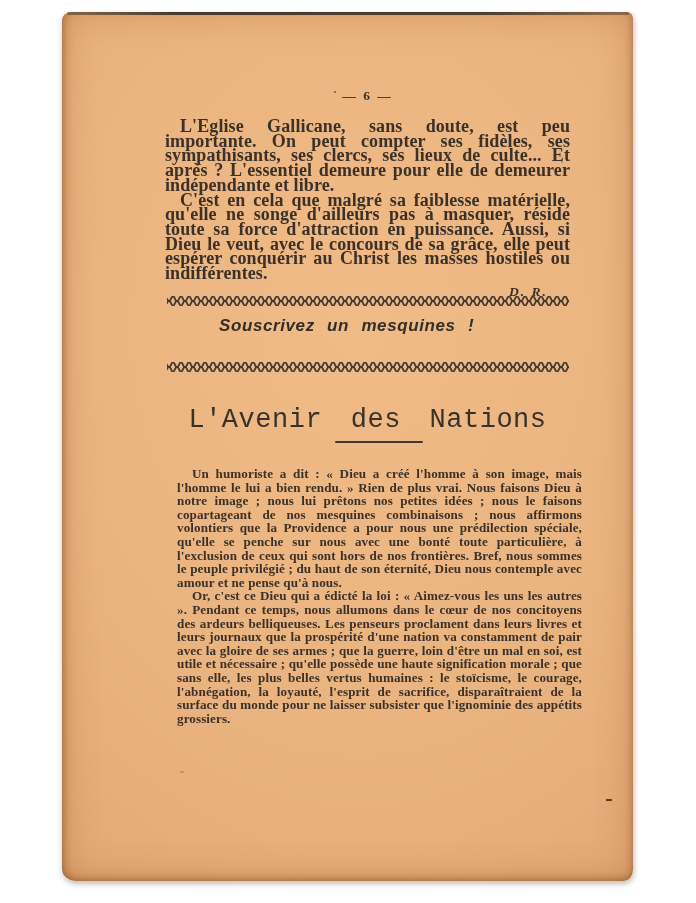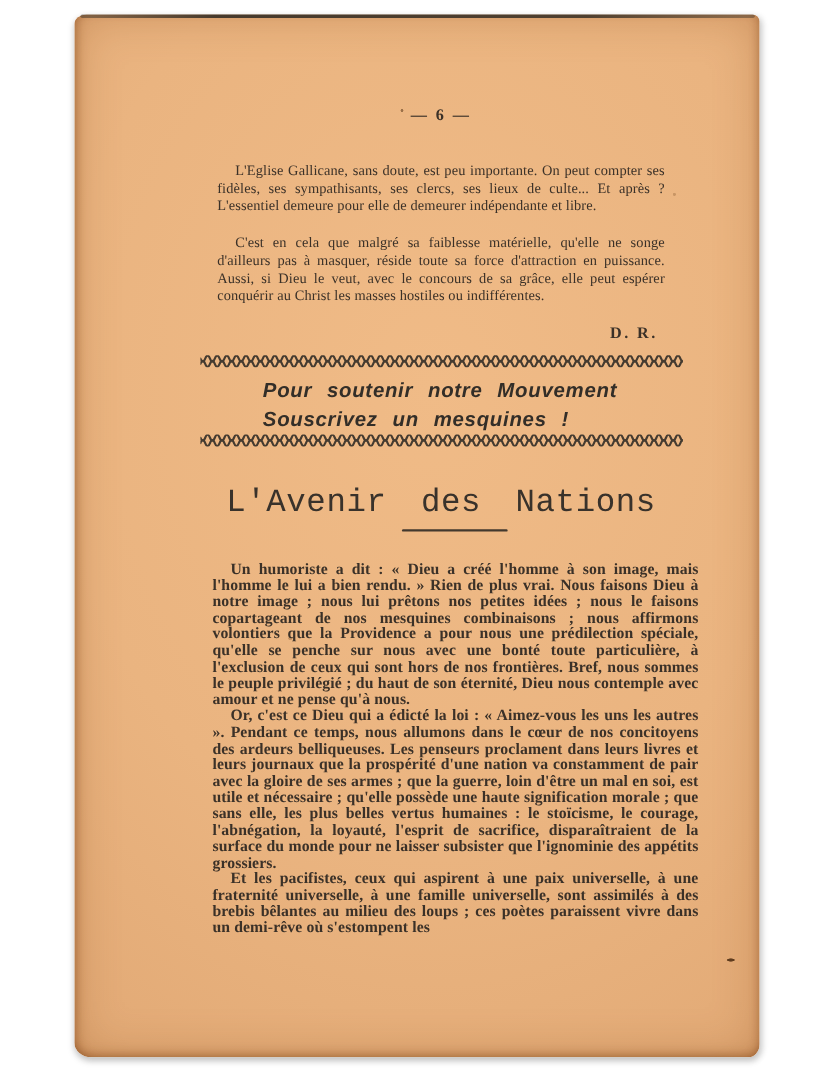--- a/index.html
+++ b/index.html
@@ -36,26 +36,26 @@
   .content{
     position:absolute;left:103px;top:0;width:405px;height:869px;
     color:#3b3128;
   }
   .page-number{
     position:absolute;top:76px;left:0;right:0;
     text-align:center;font-size:13.5px;font-weight:bold;letter-spacing:2px;
   }
   .sec1{position:absolute;top:107px;left:0;width:405px;}
   .sec1 p{
-    margin:16px;font-size:12px;line-height:14.7px;font-weight:normal;
+    margin:0;font-size:18px;line-height:14.7px;font-weight:bold;
     text-align:justify;text-indent:15px;letter-spacing:.1px;
   }
   .signature{
     margin-top:3px;padding-right:22px;text-align:right;
-    font-size:13.5px;font-weight:bold;letter-spacing:2px;
+    font-size:13.5px;font-weight:bold;letter-spacing:2px;font-style:italic;
   }
   .wavy{position:absolute;left:2px;width:402px;height:10px;}
   .wavy.rule-top{top:284px;}
   .wavy.rule-bottom{top:350px;}
   .banner{
     position:absolute;top:302px;left:0;width:405px;padding-left:54px;box-sizing:border-box;
     font-family:"Liberation Sans","DejaVu Sans",sans-serif;
     font-style:italic;font-weight:bold;font-size:17px;line-height:24px;
     letter-spacing:.6px;word-spacing:7px;color:#332e28;
   }
@@ -91,32 +91,30 @@
       <p>C'est en cela que malgré sa faiblesse matérielle, qu'elle ne songe d'ailleurs pas à masquer, réside toute sa force d'attraction en puissance. Aussi, si Dieu le veut, avec le concours de sa grâce, elle peut espérer conquérir au Christ les masses hostiles ou indifférentes.</p>
       <div class="signature">D. R.</div>
     </section>
 
     <svg class="wavy rule-top" viewBox="0 0 402 10" preserveAspectRatio="none">
       <path class="wave-a" fill="none" stroke="#453b30" stroke-width="1.8" stroke-linecap="round" d="M0 7.2 q 2 -5 4 0 t 4 0 t 4 0 t 4 0 t 4 0 t 4 0 t 4 0 t 4 0 t 4 0 t 4 0 t 4 0 t 4 0 t 4 0 t 4 0 t 4 0 t 4 0 t 4 0 t 4 0 t 4 0 t 4 0 t 4 0 t 4 0 t 4 0 t 4 0 t 4 0 t 4 0 t 4 0 t 4 0 t 4 0 t 4 0 t 4 0 t 4 0 t 4 0 t 4 0 t 4 0 t 4 0 t 4 0 t 4 0 t 4 0 t 4 0 t 4 0 t 4 0 t 4 0 t 4 0 t 4 0 t 4 0 t 4 0 t 4 0 t 4 0 t 4 0 t 4 0 t 4 0 t 4 0 t 4 0 t 4 0 t 4 0 t 4 0 t 4 0 t 4 0 t 4 0 t 4 0 t 4 0 t 4 0 t 4 0 t 4 0 t 4 0 t 4 0 t 4 0 t 4 0 t 4 0 t 4 0 t 4 0 t 4 0 t 4 0 t 4 0 t 4 0 t 4 0 t 4 0 t 4 0 t 4 0 t 4 0 t 4 0 t 4 0 t 4 0 t 4 0 t 4 0 t 4 0 t 4 0 t 4 0 t 4 0 t 4 0 t 4 0 t 4 0 t 4 0 t 4 0 t 4 0 t 4 0 t 4 0 t 4 0 t 4 0 t 4 0"></path>
       <path class="wave-b" fill="none" stroke="#453b30" stroke-width="1.8" stroke-linecap="round" d="M0 2.8 q 2 5 4 0 t 4 0 t 4 0 t 4 0 t 4 0 t 4 0 t 4 0 t 4 0 t 4 0 t 4 0 t 4 0 t 4 0 t 4 0 t 4 0 t 4 0 t 4 0 t 4 0 t 4 0 t 4 0 t 4 0 t 4 0 t 4 0 t 4 0 t 4 0 t 4 0 t 4 0 t 4 0 t 4 0 t 4 0 t 4 0 t 4 0 t 4 0 t 4 0 t 4 0 t 4 0 t 4 0 t 4 0 t 4 0 t 4 0 t 4 0 t 4 0 t 4 0 t 4 0 t 4 0 t 4 0 t 4 0 t 4 0 t 4 0 t 4 0 t 4 0 t 4 0 t 4 0 t 4 0 t 4 0 t 4 0 t 4 0 t 4 0 t 4 0 t 4 0 t 4 0 t 4 0 t 4 0 t 4 0 t 4 0 t 4 0 t 4 0 t 4 0 t 4 0 t 4 0 t 4 0 t 4 0 t 4 0 t 4 0 t 4 0 t 4 0 t 4 0 t 4 0 t 4 0 t 4 0 t 4 0 t 4 0 t 4 0 t 4 0 t 4 0 t 4 0 t 4 0 t 4 0 t 4 0 t 4 0 t 4 0 t 4 0 t 4 0 t 4 0 t 4 0 t 4 0 t 4 0 t 4 0 t 4 0 t 4 0 t 4 0 t 4 0"></path>
     </svg>
 
     <div class="banner">
-      <div>Pour soutenir notre Mouvement</div>
       <div>Souscrivez un mesquines !</div>
     </div>
 
     <svg class="wavy rule-bottom" viewBox="0 0 402 10" preserveAspectRatio="none">
       <path class="wave-a" fill="none" stroke="#453b30" stroke-width="1.8" stroke-linecap="round" d="M0 7.2 q 2 -5 4 0 t 4 0 t 4 0 t 4 0 t 4 0 t 4 0 t 4 0 t 4 0 t 4 0 t 4 0 t 4 0 t 4 0 t 4 0 t 4 0 t 4 0 t 4 0 t 4 0 t 4 0 t 4 0 t 4 0 t 4 0 t 4 0 t 4 0 t 4 0 t 4 0 t 4 0 t 4 0 t 4 0 t 4 0 t 4 0 t 4 0 t 4 0 t 4 0 t 4 0 t 4 0 t 4 0 t 4 0 t 4 0 t 4 0 t 4 0 t 4 0 t 4 0 t 4 0 t 4 0 t 4 0 t 4 0 t 4 0 t 4 0 t 4 0 t 4 0 t 4 0 t 4 0 t 4 0 t 4 0 t 4 0 t 4 0 t 4 0 t 4 0 t 4 0 t 4 0 t 4 0 t 4 0 t 4 0 t 4 0 t 4 0 t 4 0 t 4 0 t 4 0 t 4 0 t 4 0 t 4 0 t 4 0 t 4 0 t 4 0 t 4 0 t 4 0 t 4 0 t 4 0 t 4 0 t 4 0 t 4 0 t 4 0 t 4 0 t 4 0 t 4 0 t 4 0 t 4 0 t 4 0 t 4 0 t 4 0 t 4 0 t 4 0 t 4 0 t 4 0 t 4 0 t 4 0 t 4 0 t 4 0 t 4 0 t 4 0 t 4 0"></path>
       <path class="wave-b" fill="none" stroke="#453b30" stroke-width="1.8" stroke-linecap="round" d="M0 2.8 q 2 5 4 0 t 4 0 t 4 0 t 4 0 t 4 0 t 4 0 t 4 0 t 4 0 t 4 0 t 4 0 t 4 0 t 4 0 t 4 0 t 4 0 t 4 0 t 4 0 t 4 0 t 4 0 t 4 0 t 4 0 t 4 0 t 4 0 t 4 0 t 4 0 t 4 0 t 4 0 t 4 0 t 4 0 t 4 0 t 4 0 t 4 0 t 4 0 t 4 0 t 4 0 t 4 0 t 4 0 t 4 0 t 4 0 t 4 0 t 4 0 t 4 0 t 4 0 t 4 0 t 4 0 t 4 0 t 4 0 t 4 0 t 4 0 t 4 0 t 4 0 t 4 0 t 4 0 t 4 0 t 4 0 t 4 0 t 4 0 t 4 0 t 4 0 t 4 0 t 4 0 t 4 0 t 4 0 t 4 0 t 4 0 t 4 0 t 4 0 t 4 0 t 4 0 t 4 0 t 4 0 t 4 0 t 4 0 t 4 0 t 4 0 t 4 0 t 4 0 t 4 0 t 4 0 t 4 0 t 4 0 t 4 0 t 4 0 t 4 0 t 4 0 t 4 0 t 4 0 t 4 0 t 4 0 t 4 0 t 4 0 t 4 0 t 4 0 t 4 0 t 4 0 t 4 0 t 4 0 t 4 0 t 4 0 t 4 0 t 4 0 t 4 0"></path>
     </svg>
 
     <h1 class="article-title">L'Avenir des Nations</h1>
     <div class="title-underline"></div>
 
     <section class="sec2">
       <p>Un humoriste a dit : « Dieu a créé l'homme à son image, mais l'homme le lui a bien rendu. » Rien de plus vrai. Nous faisons Dieu à notre image ; nous lui prêtons nos petites idées ; nous le faisons copartageant de nos mesquines combinaisons ; nous affirmons volontiers que la Providence a pour nous une prédilection spéciale, qu'elle se penche sur nous avec une bonté toute particulière, à l'exclusion de ceux qui sont hors de nos frontières. Bref, nous sommes le peuple privilégié ; du haut de son éternité, Dieu nous contemple avec amour et ne pense qu'à nous.</p>
       <p>Or, c'est ce Dieu qui a édicté la loi : « Aimez-vous les uns les autres ». Pendant ce temps, nous allumons dans le cœur de nos concitoyens des ardeurs belliqueuses. Les penseurs proclament dans leurs livres et leurs journaux que la prospérité d'une nation va constamment de pair avec la gloire de ses armes ; que la guerre, loin d'être un mal en soi, est utile et nécessaire ; qu'elle possède une haute signification morale ; que sans elle, les plus belles vertus humaines : le stoïcisme, le courage, l'abnégation, la loyauté, l'esprit de sacrifice, disparaîtraient de la surface du monde pour ne laisser subsister que l'ignominie des appétits grossiers.</p>
-      <p>Et les pacifistes, ceux qui aspirent à une paix universelle, à une fraternité universelle, à une famille universelle, sont assimilés à des brebis bêlantes au milieu des loups ; ces poètes paraissent vivre dans un demi-rêve où s'estompent les</p>
     </section>
 
   </div>
 </div>
 
 </body></html>

